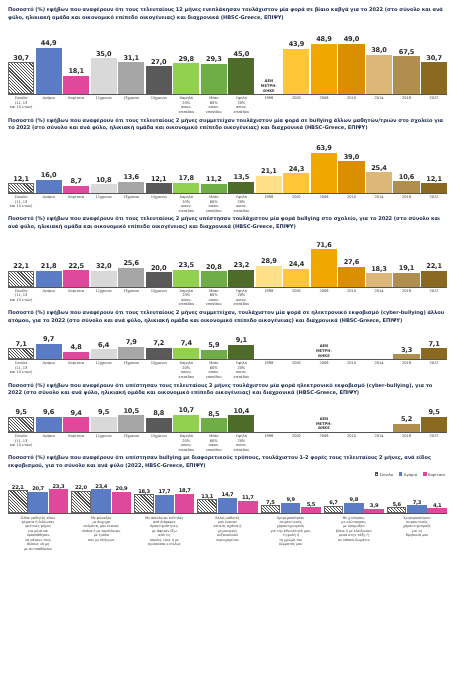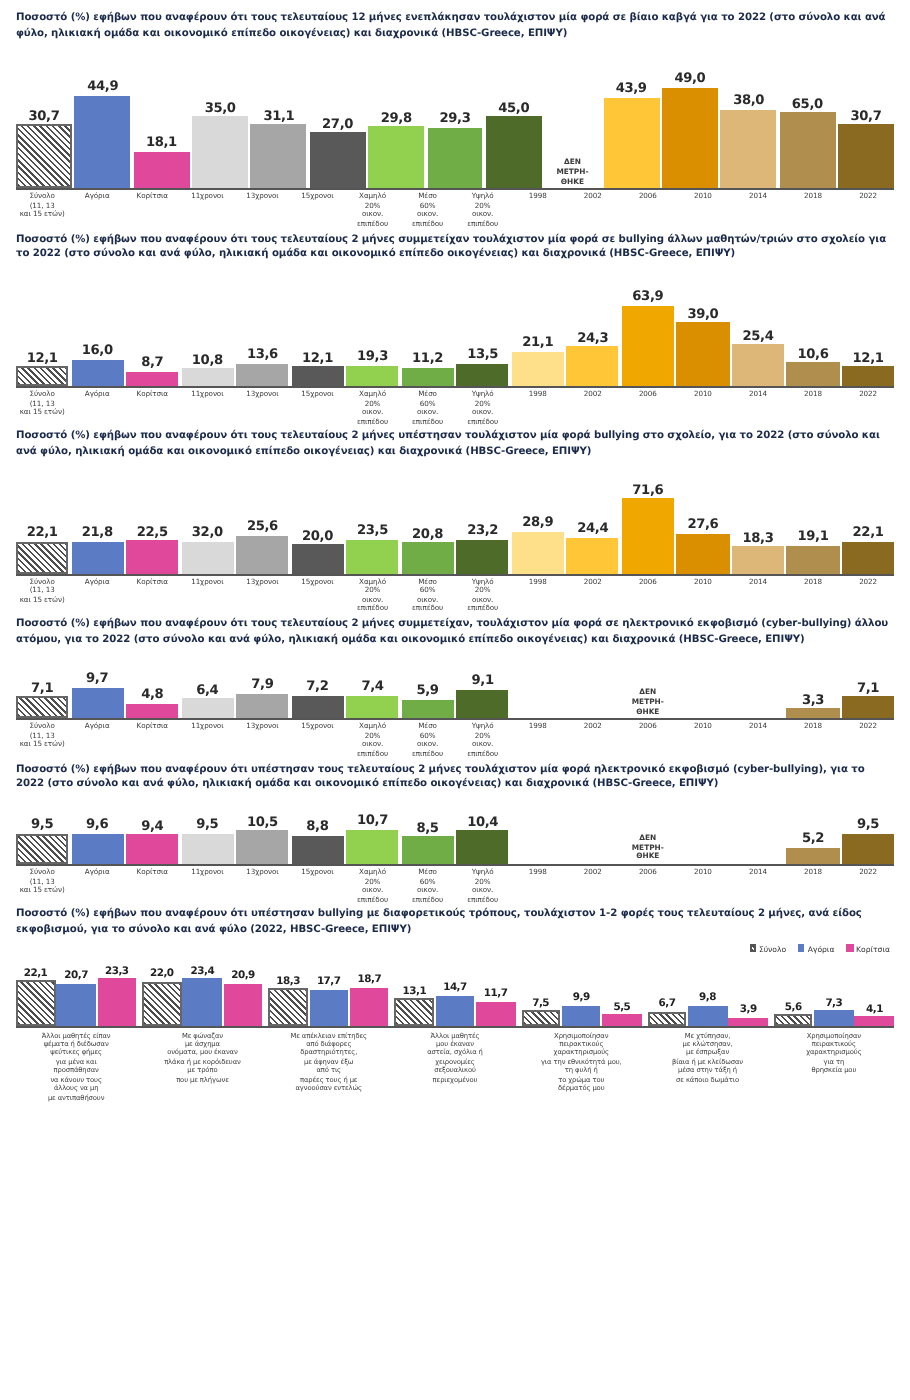--- a/index.html
+++ b/index.html
@@ -131,29 +131,33 @@
         <div class="col">
           <div class="nm">ΔΕΝ
 ΜΕΤΡΗ-
 ΘΗΚΕ</div>
         </div>
         <div class="col">
           <div class="val">43,9</div>
           <div class="bar" style="height: 45.4964px; background: rgb(255, 198, 56);"></div>
         </div>
         <div class="col">
+          <div class="val">48,9</div>
+          <div class="bar" style="height: 50.6782px; background: rgb(240, 168, 0);"></div>
+        </div>
+        <div class="col">
           <div class="val">49,0</div>
           <div class="bar" style="height: 50.7818px; background: rgb(217, 143, 0);"></div>
         </div>
         <div class="col">
           <div class="val">38,0</div>
           <div class="bar" style="height: 39.3818px; background: rgb(221, 183, 120);"></div>
         </div>
         <div class="col">
-          <div class="val">65,0</div>
+          <div class="val">67,5</div>
           <div class="bar" style="height: 38.2418px; background: rgb(176, 143, 78);"></div>
         </div>
         <div class="col">
           <div class="val">30,7</div>
           <div class="bar" style="height: 31.8164px; background: rgb(138, 106, 33);"></div>
         </div>
       </div>
     <div class="xlabels" id="x1">
         <div class="xlab">Σύνολο
 (11, 13
@@ -206,21 +210,21 @@
         </div>
         <div class="col">
           <div class="val">13,6</div>
           <div class="bar" style="height: 11.1273px; background: rgb(166, 166, 166);"></div>
         </div>
         <div class="col">
           <div class="val">12,1</div>
           <div class="bar" style="height: 9.9px; background: rgb(89, 89, 89);"></div>
         </div>
         <div class="col">
-          <div class="val">19,3</div>
+          <div class="val">17,8</div>
           <div class="bar" style="height: 10.0636px; background: rgb(146, 209, 79);"></div>
         </div>
         <div class="col">
           <div class="val">11,2</div>
           <div class="bar" style="height: 9.16364px; background: rgb(112, 173, 71);"></div>
         </div>
         <div class="col">
           <div class="val">13,5</div>
           <div class="bar" style="height: 11.0455px; background: rgb(78, 107, 41);"></div>
         </div>

